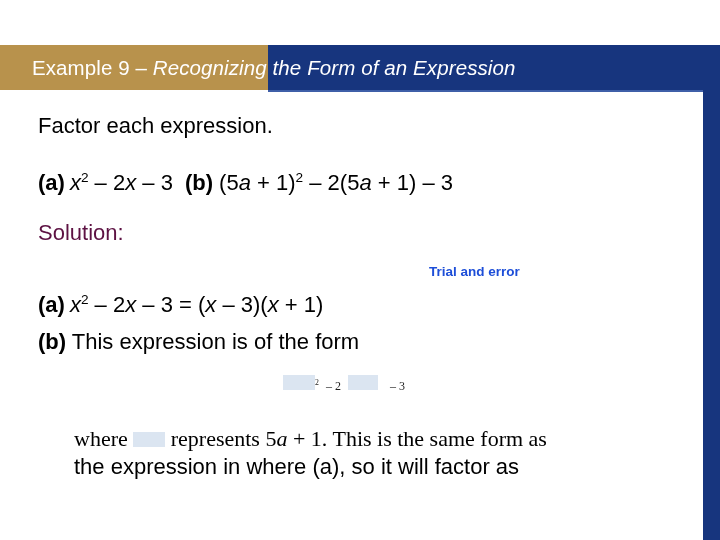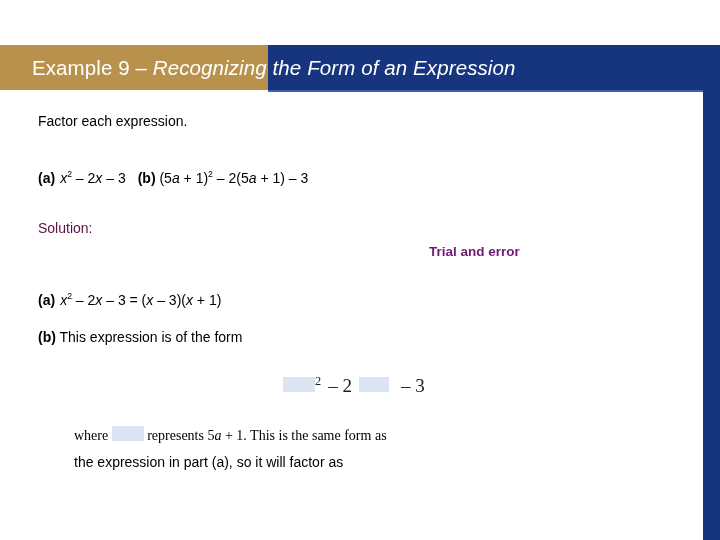--- a/index.html
+++ b/index.html
@@ -87,46 +87,46 @@
   }
 
   .line {
     position: absolute;
     white-space: nowrap;
     color: #000000;
   }
 
   
   .body-txt {
-    font-size: 14px;
+    font-size: 22px;
     line-height: 1.2;
   }
   .bold { font-weight: bold; }
   .ital { font-style: italic; }
   sup {
     font-size: 0.62em;
     vertical-align: super;
     line-height: 0;
   }
 
   #l-factor   { left: 38px; top: 21px; }
   #l-parts    { left: 38px; top: 52px; margin-top: 26px; }
   #l-solution { left: 38px; top: 128px; color: #5d1243; }
   #l-solA     { left: 38px; top: 160px; margin-top: 40px; }
-  #l-trial    { left: 429px; top: 152px; color: #701a75; font-size: 13.5px; font-weight: bold; }
+  #l-trial    { left: 429px; top: 172px; color: #1d4ed8; font-size: 13.5px; font-weight: bold; }
   #l-partB    { left: 38px; top: 237px; }
 
   #l-where1   { left: 74px; top: 334px; font-family: Liberation Serif, serif; }
   #l-where2   { left: 74px; top: 362px; }
 
   
   .mathline {
     position: absolute;
     font-family: "Liberation Serif", serif;
-    font-size: 19px;
+    font-size: 12px;
     color: #1c1c1c;
     white-space: nowrap;
   }
   #m-form  { left: 283px; top: 283px; }
   #m-final { left: 258px; top: 398px; }
 
   .ph {
     display: inline-block;
     background: #dbe5f1;
     vertical-align: baseline;
@@ -177,17 +177,17 @@
     <div class="line body-txt" id="l-solA"><span class="bold">(a)</span><span class="ital" style="margin-left:5px">x</span><sup>2</sup><span> – 2<span class="ital">x</span> – 3 = (<span class="ital">x</span> – 3)(<span class="ital">x</span> + 1)</span></div>
 
     <div class="line" id="l-trial">Trial and error</div>
 
     <div class="line body-txt" id="l-partB"><span class="bold">(b)</span><span> This expression is of the form</span></div>
 
     <div class="mathline" id="m-form"><span class="ph ph-lg"></span><sup>2</sup><span class="sp"></span><span>– 2</span><span class="sp"></span><span class="ph ph-sm"></span><span class="sp-wide"></span><span>– 3</span></div>
 
     <div class="line body-txt" id="l-where1"><span>where </span><span class="ph-inline"></span><span> represents 5<span class="ital">a</span> + 1. This is the same form as</span></div>
 
-    <div class="line body-txt" id="l-where2">the expression in part (a), so it will factor as</div>
+    <div class="line body-txt" id="l-where2">the expression in where (a), so it will factor as</div>
 
 
   </div>
 </div>
 
 </body></html>

